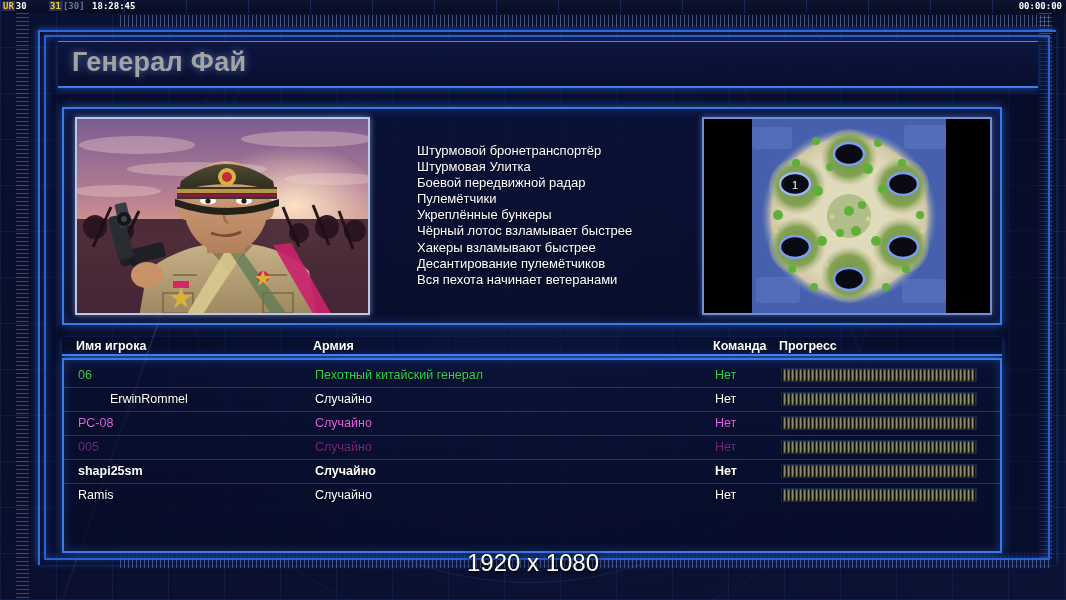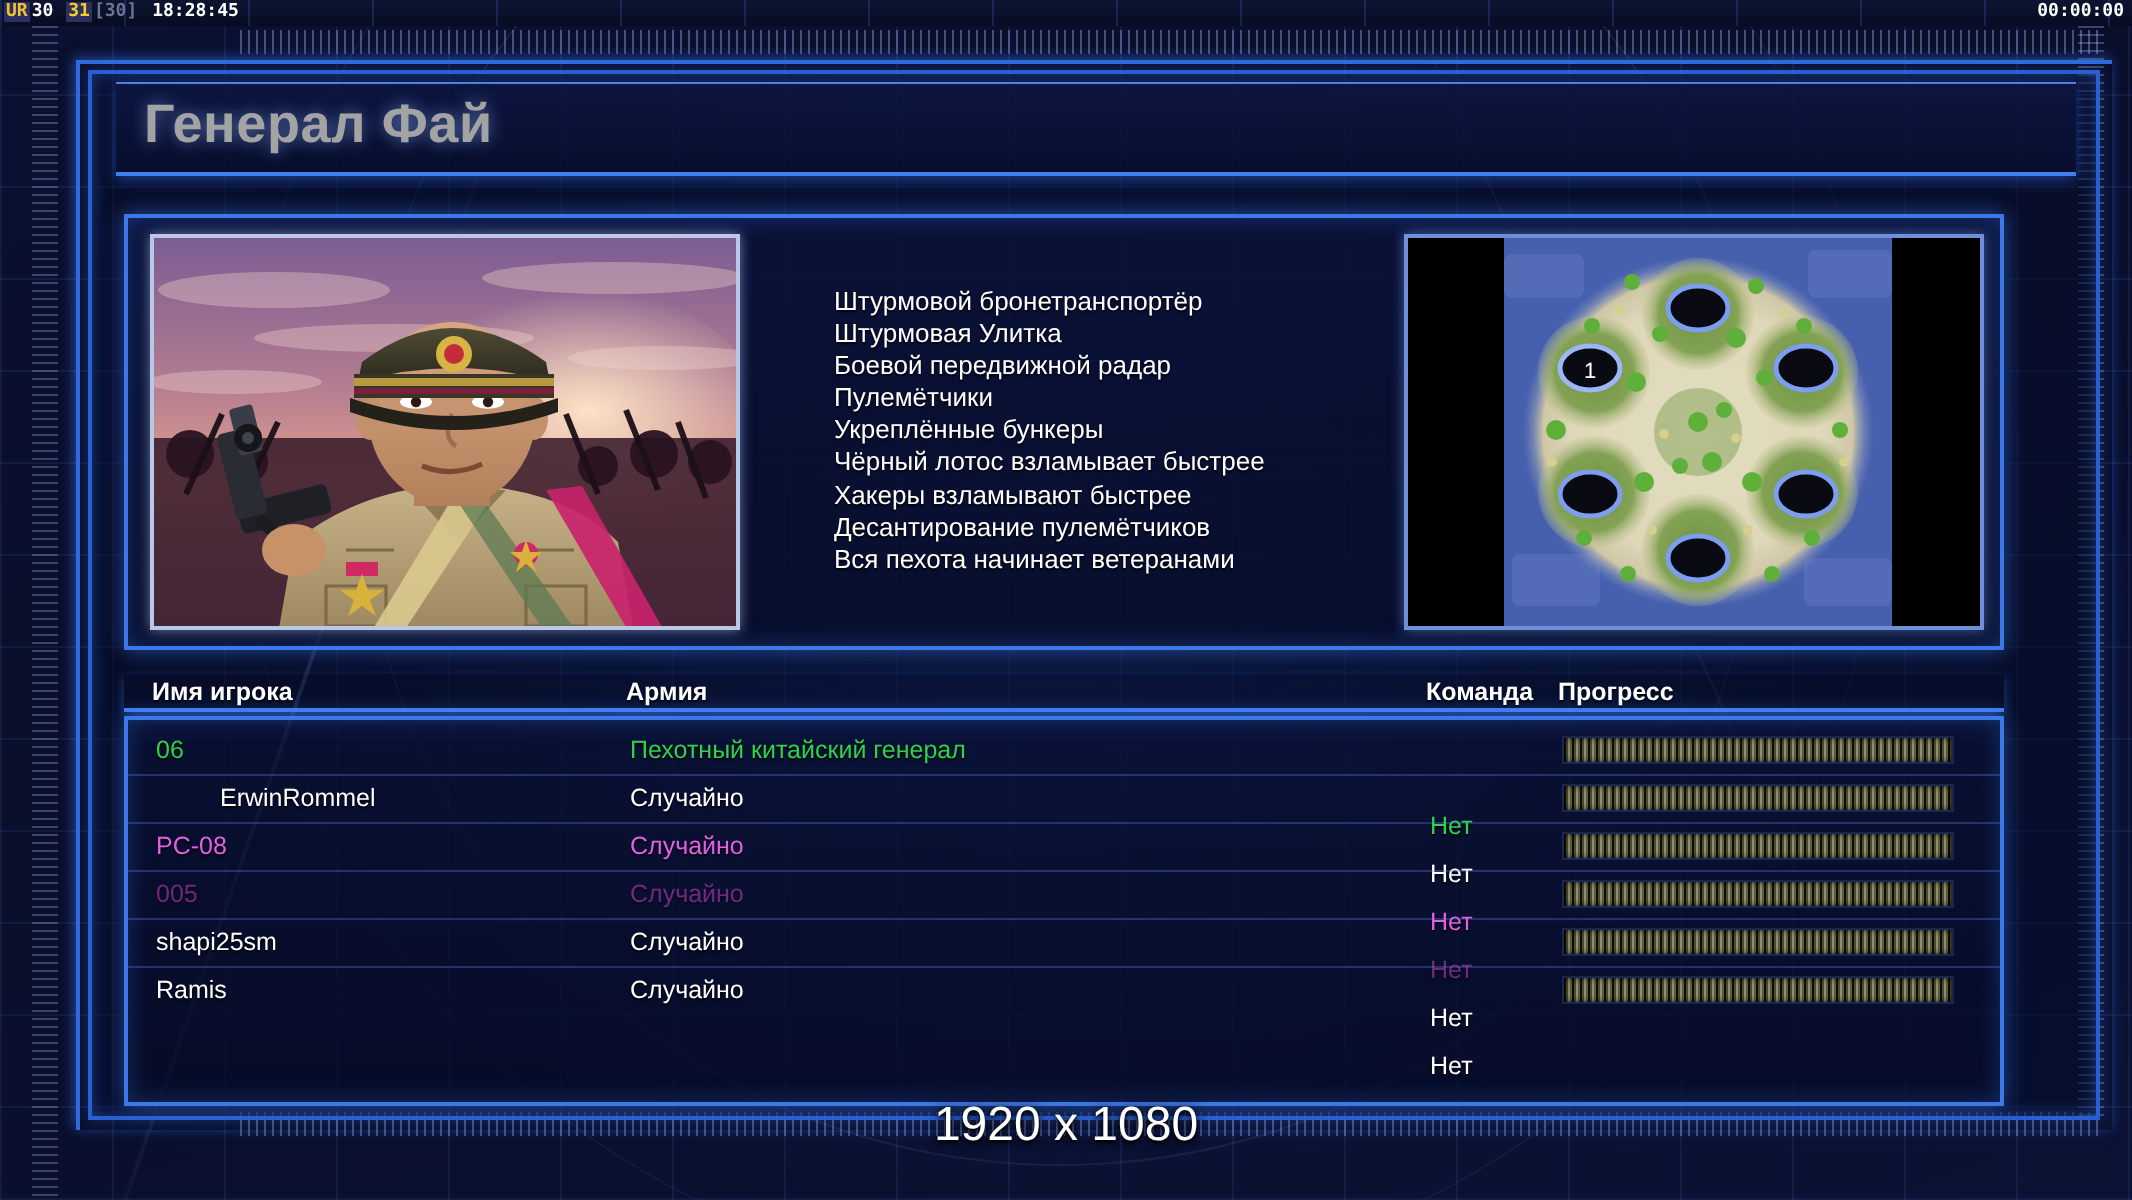--- a/index.html
+++ b/index.html
@@ -16,21 +16,21 @@
     background:
       repeating-linear-gradient(90deg, rgba(60,90,190,.30) 0 1px, rgba(0,0,0,0) 1px 62px),
       linear-gradient(180deg,#0d1430 0%,#070c22 100%);
     font-family:"DejaVu Sans Mono", monospace;
     font-size:9px; font-weight:bold; line-height:13px;
     white-space:nowrap;
   }
   #topbar .seg{ padding:0 1px; }
   .ur{ color:#f2c22a; background:#2a2d66;margin-top:36px; }
   .w{ color:#ffffff; }
-  .y{ color:#f2d02a; background:#2f2f5e;}
+  .y{ color:#f2d02a; background:#2f2f5e;margin-left:16px;}
   .g{ color:#6d7596; }
   .tl{ color:#ffffff; }
   #topbar-left{ position:absolute; left:2px; top:0; }
   #topbar-right{ position:absolute; right:4px; top:0; color:#ffffff; }
 
   
   #bg{
     position:absolute; left:0; top:13px; width:1066px; height:587px;
     background:
       radial-gradient(ellipse 560px 400px at 520px 300px, rgba(40,70,170,.30) 0%, rgba(10,16,48,0) 72%),
@@ -150,21 +150,21 @@
     background:linear-gradient(180deg, rgba(9,16,54,.55), rgba(6,11,38,.55));
   }
   .row{
     position:absolute; left:0; width:936px; height:24px;
     border-bottom:1px solid rgba(95,140,235,.30);
   }
   .cell{ position:absolute; top:4px; font-size:12.5px; white-space:nowrap;
          text-shadow:0 1px 1px rgba(0,0,0,.9); }
   .c-name { left:14px; }
   .c-army { left:251px; }
-  .c-team { left:651px;margin-top:38px; }
+  .c-team { left:651px; }
   .bar{
     position:absolute; left:717px; top:4px; width:196px; height:14px;
     border:1px solid #1a2550;
     background:
       repeating-linear-gradient(90deg,
         #0b0b08 0 1px, #4a4a33 1px 2px, #8e8f68 2px 3px, #5c5d40 3px 4px);
     box-shadow:0 0 3px rgba(0,0,0,.8) inset;
   }
 
   
@@ -438,21 +438,21 @@
     <span class="cell c-army" style="color: rgb(228, 95, 228);">Случайно</span>
     <span class="cell c-team" style="color: rgb(228, 95, 228);">Нет</span>
     <span class="bar"></span>
   </div>
   <div class="row" style="top:76px;">
     <span class="cell c-name" style="color: rgb(176, 58, 176); opacity: 0.62;">005</span>
     <span class="cell c-army" style="color: rgb(176, 58, 176); opacity: 0.62;">Случайно</span>
     <span class="cell c-team" style="color: rgb(176, 58, 176); opacity: 0.62;">Нет</span>
     <span class="bar"></span>
   </div>
-  <div class="row" style="top:100px;">
+  <div class="row" style="top:100px;font-weight:bold;">
     <span class="cell c-name" style="color: rgb(255, 255, 255);">shapi25sm</span>
     <span class="cell c-army" style="color: rgb(255, 255, 255);">Случайно</span>
     <span class="cell c-team" style="color: rgb(255, 255, 255);">Нет</span>
     <span class="bar"></span>
   </div>
   <div class="row" style="top:124px; border-bottom:none;">
     <span class="cell c-name" style="color: rgb(255, 255, 255);">Ramis</span>
     <span class="cell c-army" style="color: rgb(255, 255, 255);">Случайно</span>
     <span class="cell c-team" style="color: rgb(255, 255, 255);">Нет</span>
     <span class="bar"></span>

